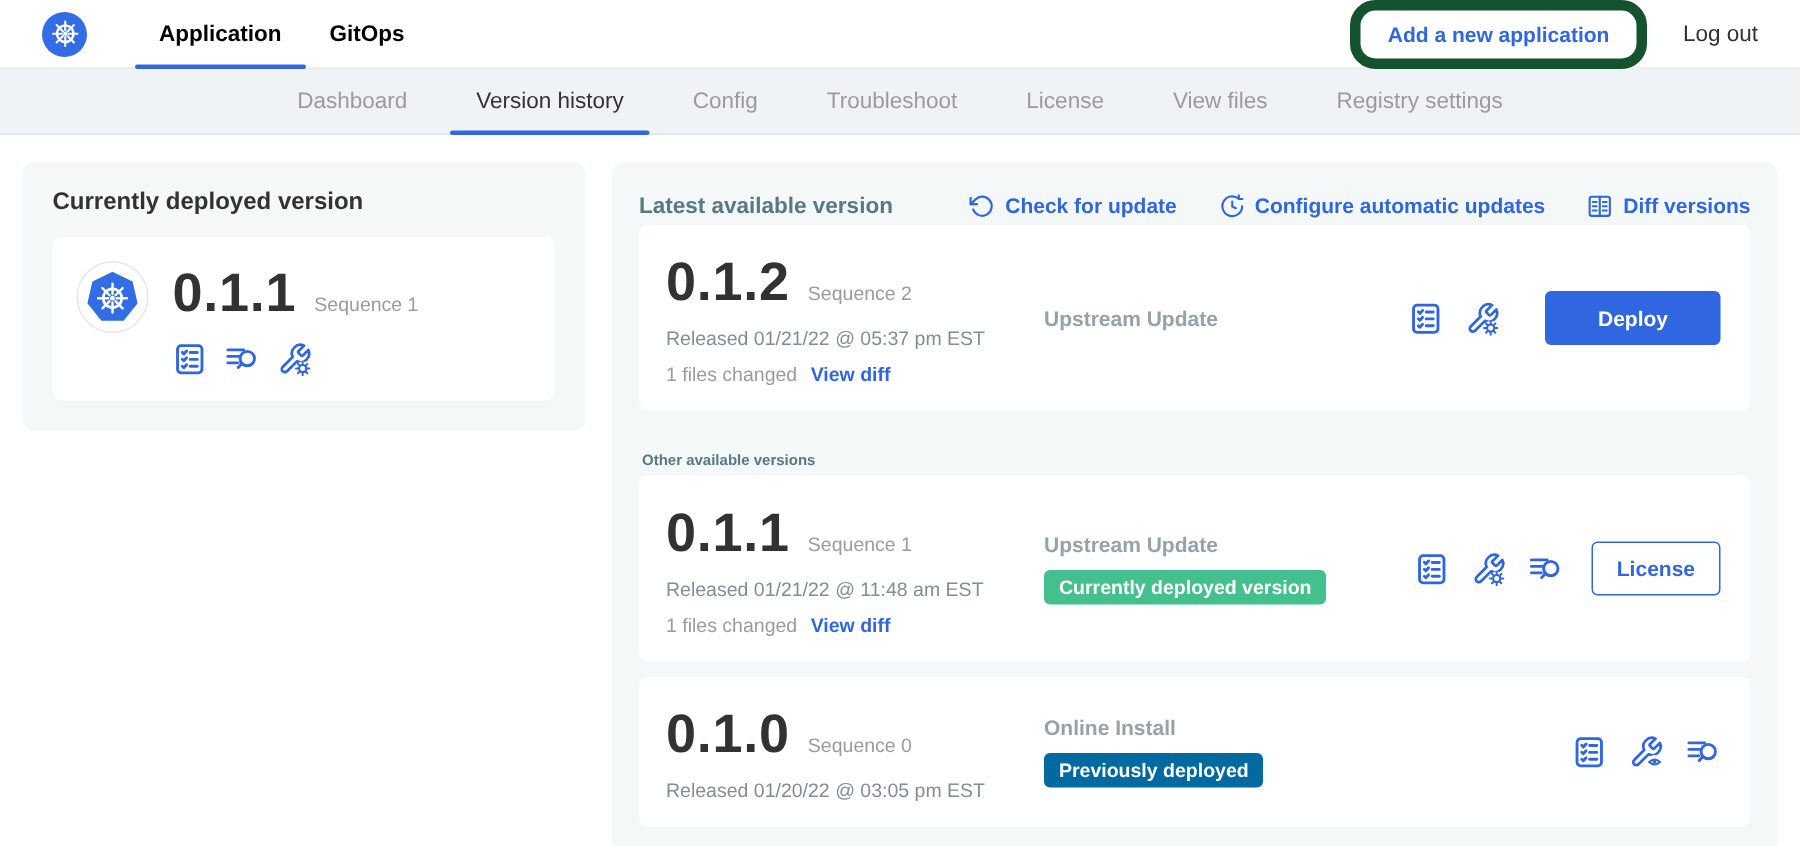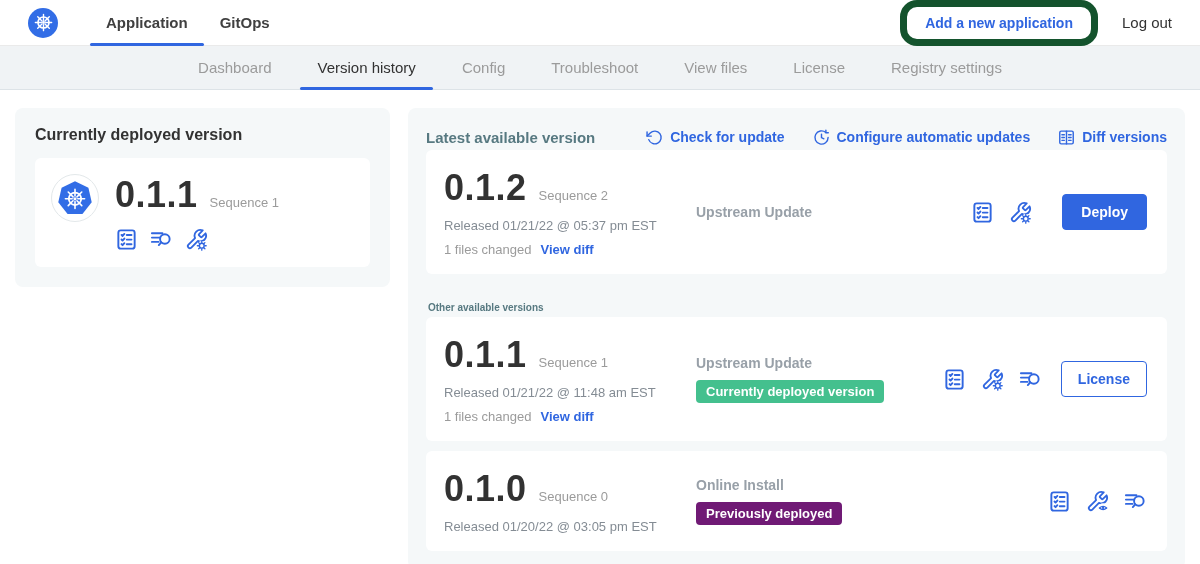--- a/index.html
+++ b/index.html
@@ -15,21 +15,21 @@
     height:46px; display:flex; align-items:stretch;
     border-bottom:1px solid #eaeaea; background:#fff; padding:0 28px;
   }
   .logo-circle {
     width:30px; height:30px; border-radius:50%;
     background:#326de6; align-self:center; margin-right:32px;
     display:flex; align-items:center; justify-content:center; flex:none;
   }
   .top-tabs { display:flex; align-items:stretch; }
   .top-tab {
-    font-size:15px; font-weight:bold; color:#404040;
+    font-size:15px; font-weight:bold; color:#000000;
     display:flex; align-items:center; padding:0 16px; position:relative; cursor:pointer;
   }
   .top-tab.active::after {
     content:""; position:absolute; left:0; right:0; bottom:-1px; height:3px;
     background:#3066e0; border-radius:2px;
   }
   .top-right { margin-left:auto; display:flex; align-items:center; gap:24px; }
   .pill-btn {
     font-family:inherit; background:#fff; border:7px solid #14532d; color:#3066e0;
     font-size:14px; font-weight:bold; border-radius:17px; padding:8px 18px; cursor:pointer;
@@ -95,25 +95,25 @@
   .released { font-size:13px; color:#848c94; margin-top:9px; }
   .files-line { font-size:13px; color:#9b9b9b; margin-top:9px; display:flex; gap:9px; align-items:baseline; }
   .view-diff { color:#3066e0; font-weight:bold; cursor:pointer; }
   .v-mid { flex:1; display:flex; flex-direction:column; gap:9px; justify-content:center; }
   .source { font-size:14px; font-weight:600; color:#98a0a8; }
   .badge {
     display:inline-block; width:fit-content; color:#fff;
     font-size:13px; font-weight:bold; padding:4px 10px; border-radius:4px;
   }
   .badge-green { background:#44c08e; }
-  .badge-gray  { background:#701a75; }
+  .badge-gray  { background:#0369a1; }
   .v-right { display:flex; align-items:center; gap:15px; color:#3066e0; flex:none; padding-right:2px; }
   .btn-primary {
     font-family:inherit; background:#3066e0; border:1px solid #3066e0; color:#fff;
-    font-size:14px; font-weight:bold; border-radius:4px; padding:9px 18px; cursor:pointer; margin-left:15px;
+    font-size:14px; font-weight:bold; border-radius:4px; padding:9px 34px; cursor:pointer; margin-left:15px;
   }
   .btn-outline {
     font-family:inherit; background:#fff; border:1px solid #3066e0; color:#3066e0;
     font-size:14px; font-weight:bold; border-radius:4px; padding:9px 16px; cursor:pointer; margin-left:4px;
   }
 </style>
 </head>
 <body>
 
 <header class="topbar">
@@ -138,22 +138,22 @@
     <button class="pill-btn">Add a new application</button>
     <span class="logout">Log out</span>
   </div>
 </header>
 
 <nav class="subnav">
   <div class="subnav-item">Dashboard</div>
   <div class="subnav-item active">Version history</div>
   <div class="subnav-item">Config</div>
   <div class="subnav-item">Troubleshoot</div>
+  <div class="subnav-item">License</div>
   <div class="subnav-item">View files</div>
-  <div class="subnav-item">License</div>
   <div class="subnav-item">Registry settings</div>
 </nav>
 
 <main class="main">
 
   <aside class="panel left-panel">
     <h2>Currently deployed version</h2>
     <div class="deployed-card">
       <div class="app-icon">
         <span class="icon">

